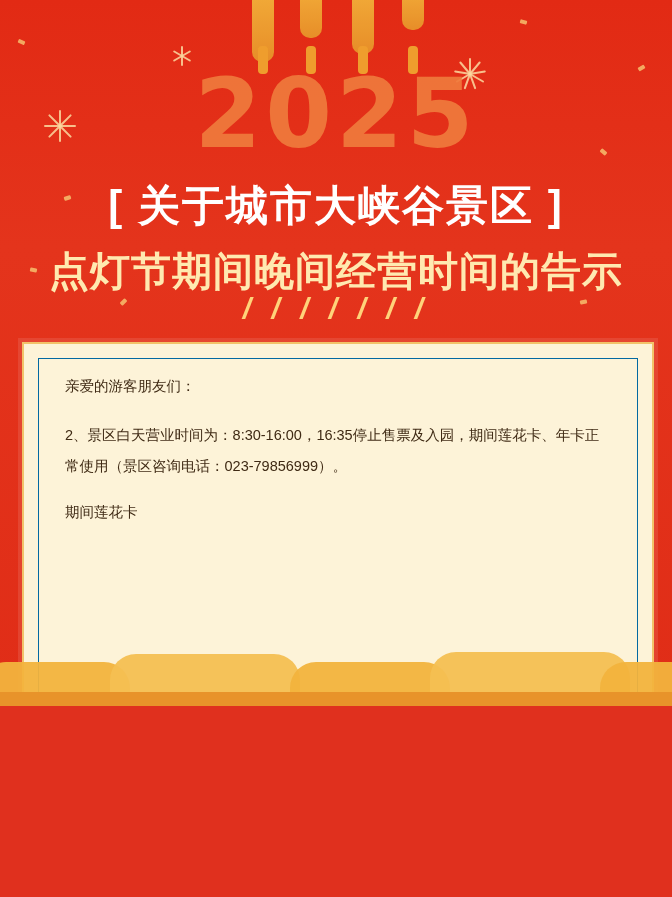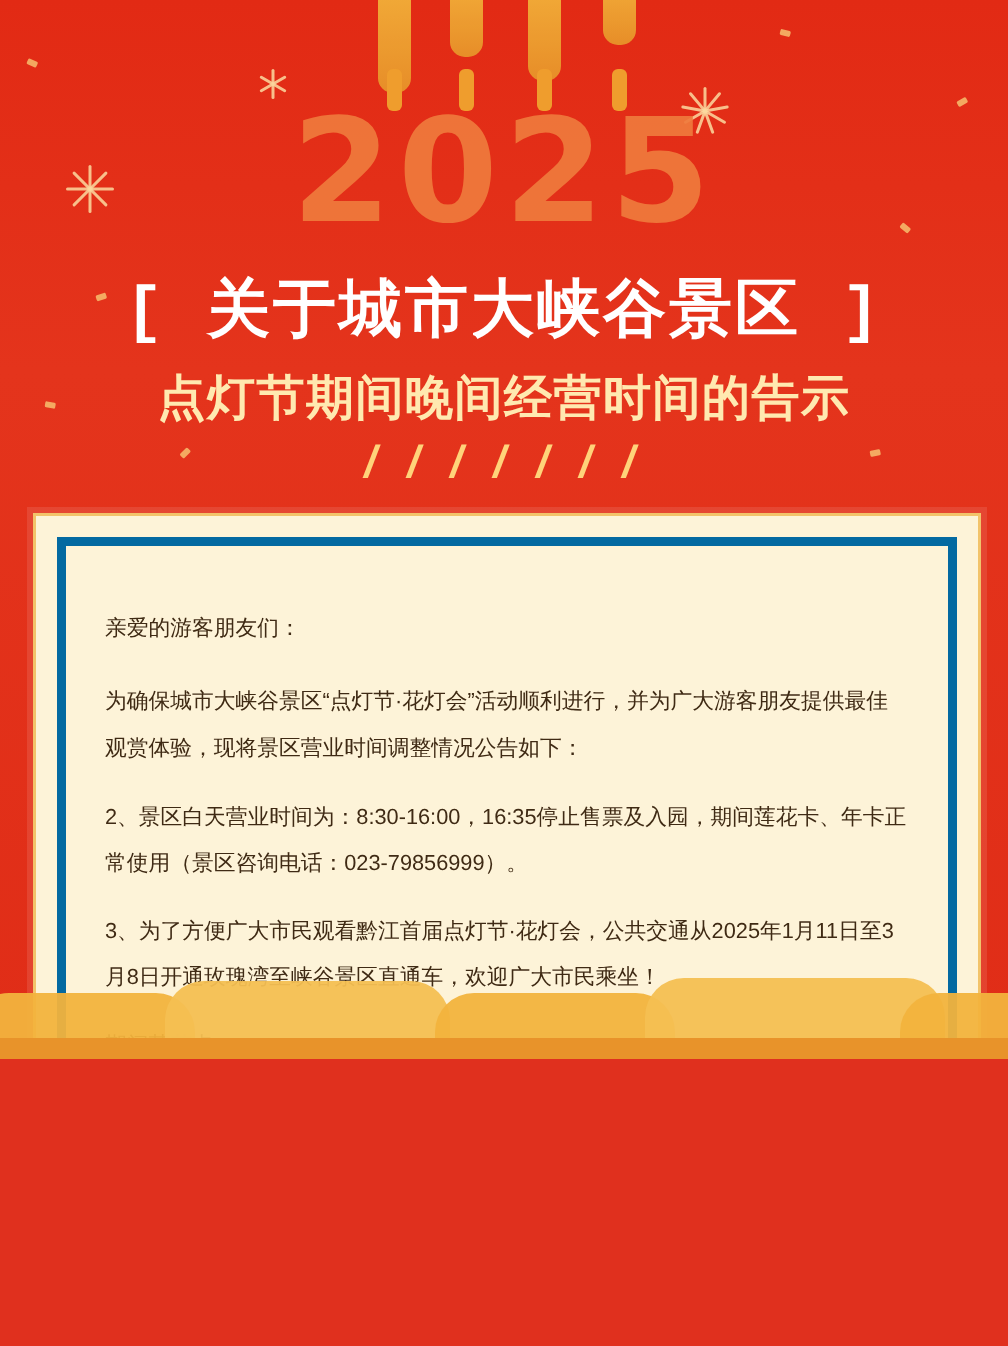--- a/index.html
+++ b/index.html
@@ -98,47 +98,46 @@
   }
   .title-main {
     position: absolute;
     top: 178px; left: 0; right: 0;
     text-align: center;
     font-size: 42px;
     font-weight: bold;
     color: #ffffff;
     letter-spacing: 2px;
     white-space: nowrap;
-    font-family: Liberation Mono, monospace;
   }
   .title-sub {
     position: absolute;
     top: 244px; left: 0; right: 0;
     text-align: center;
-    font-size: 32px;
+    font-size: 40px;
     font-weight: bold;
     color: #ffe9b0;
     letter-spacing: 1px;
     white-space: nowrap;
   }
 
   
   .card {
     position: absolute;
     left: 22px; top: 342px;
     width: 628px; height: 510px;
     background: #fdf3d8;
     border: 2px solid #f2c36a;
     box-shadow: 0 0 0 4px rgba(255,255,255,0.10);
   }
   .card-inner {
     position: absolute;
     left: 14px; top: 14px; right: 14px; bottom: 14px;
-    border: 6px solid #0369a1;
-    padding: 40px 26px;
+    border: 1px solid #0369a1;
+    padding: 12px 26px;
     box-sizing: border-box;
     color: #3f2a14;
     font-size: 14.5px;
     line-height: 2.15;
   }
   .para { margin: 0 0 14px 0; }
   .para.greet { margin-bottom: 18px; }
   .para strong { font-weight: bold; }
   .hl {
     background: #e4231a;
@@ -238,26 +237,24 @@
   <div class="year">2025</div>
   <div class="title-main">[ 关于城市大峡谷景区 ]</div>
   <div class="title-sub">点灯节期间晚间经营时间的告示</div>
   <div class="slashes">/ / / / / / /</div>
 
   <div class="card">
     <div class="card-inner">
 
       <p class="para greet">亲爱的游客朋友们：</p>
 
-      <p class="para">为确保城市大峡谷景区“点灯节·花灯会”活动顺利进行，并为广大游客朋友提供最佳观赏体验，现将景区营业时间调整情况公告如下：</p>
 
 
       <p class="para">2、景区白天营业时间为：8:30-16:00，16:35停止售票及入园，期间莲花卡、年卡正常使用（景区咨询电话：023-79856999）。</p>
 
-      <p class="para">3、为了方便广大市民观看黔江首届点灯节·花灯会，公共交通从2025年1月11日至3月8日开通玫瑰湾至峡谷景区直通车，欢迎广大市民乘坐！</p>
 
       <p class="para">期间莲花卡</p>
 
     </div>
   </div>
 
   <div class="footer">
     <div class="cloud c1"></div>
     <div class="cloud c2"></div>
     <div class="cloud c3"></div>

